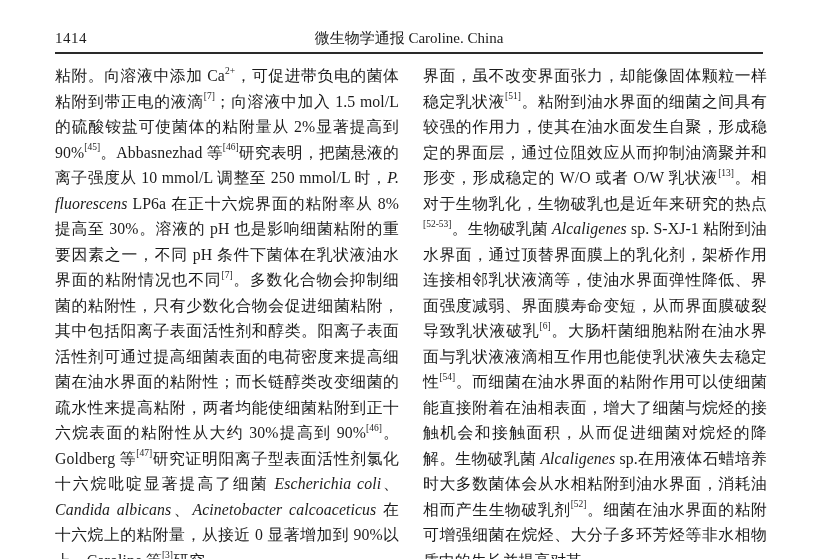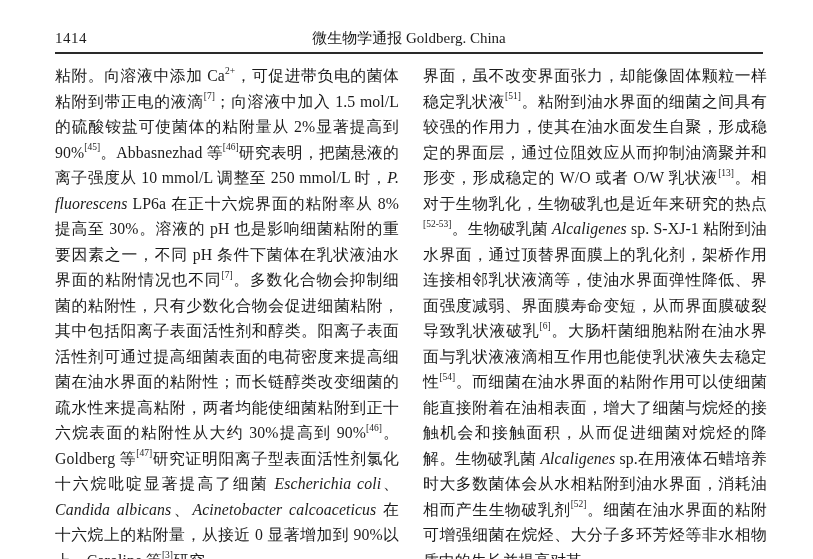--- a/index.html
+++ b/index.html
@@ -70,21 +70,21 @@
 </style>
 </head>
 <body>
 
 <div class="page">
 
   <div class="header">
     <span class="pg">1414</span>
     <span class="journal">
       <span class="cn">微生物学通报</span>
-      <span class="en">Goldberg. China</span>
+      <span class="en">Caroline. China</span>
     </span>
   </div>
 
   <div class="rule"></div>
 
   <div class="columns">
     <div class="col"><span>粘附。向溶液中添加 Ca</span><sup class="ref">2+</sup><span>，可促进带负电的菌体粘附到带正电的液滴</span><sup class="ref">[7]</sup><span>；向溶液中加入 1.5 mol/L 的硫酸铵盐可使菌体的粘附量从 2%显著提高到 90%</span><sup class="ref">[45]</sup><span>。Abbasnezhad 等</span><sup class="ref">[46]</sup><span>研究表明，把菌悬液的离子强度从 10 mmol/L 调整至 250 mmol/L 时，</span><span class="it">P. fluorescens</span><span> LP6a 在正十六烷界面的粘附率从 8%提高至 30%。溶液的 pH 也是影响细菌粘附的重要因素之一，不同 pH 条件下菌体在乳状液油水界面的粘附情况也不同</span><sup class="ref">[7]</sup><span>。多数化合物会抑制细菌的粘附性，只有少数化合物会促进细菌粘附，其中包括阳离子表面活性剂和醇类。阳离子表面活性剂可通过提高细菌表面的电荷密度来提高细菌在油水界面的粘附性；而长链醇类改变细菌的疏水性来提高粘附，两者均能使细菌粘附到正十六烷表面的粘附性从大约 30%提高到 90%</span><sup class="ref">[46]</sup><span>。Goldberg 等</span><sup class="ref">[47]</sup><span>研究证明阳离子型表面活性剂氯化十六烷吡啶显著提高了细菌 </span><span class="it">Escherichia coli</span><span>、</span><span class="it">Candida albicans</span><span>、</span><span class="it">Acinetobacter calcoaceticus</span><span> 在十六烷上的粘附量，从接近 0 显著增加到 90%以上。Caroline 等</span><sup class="ref">[3]</sup><span>研究</span></div>
     <div class="col"><span>界面，虽不改变界面张力，却能像固体颗粒一样稳定乳状液</span><sup class="ref">[51]</sup><span>。粘附到油水界面的细菌之间具有较强的作用力，使其在油水面发生自聚，形成稳定的界面层，通过位阻效应从而抑制油滴聚并和形变，形成稳定的 W/O 或者 O/W 乳状液</span><sup class="ref">[13]</sup><span>。相对于生物乳化，生物破乳也是近年来研究的热点</span><sup class="ref">[52-53]</sup><span>。生物破乳菌 </span><span class="it">Alcaligenes</span><span> sp. S-XJ-1 粘附到油水界面，通过顶替界面膜上的乳化剂，架桥作用连接相邻乳状液滴等，使油水界面弹性降低、界面强度减弱、界面膜寿命变短，从而界面膜破裂导致乳状液破乳</span><sup class="ref">[6]</sup><span>。大肠杆菌细胞粘附在油水界面与乳状液液滴相互作用也能使乳状液失去稳定性</span><sup class="ref">[54]</sup><span>。而细菌在油水界面的粘附作用可以使细菌能直接附着在油相表面，增大了细菌与烷烃的接触机会和接触面积，从而促进细菌对烷烃的降解。生物破乳菌 </span><span class="it">Alcaligenes</span><span> sp.在用液体石蜡培养时大多数菌体会从水相粘附到油水界面，消耗油相而产生生物破乳剂</span><sup class="ref">[52]</sup><span>。细菌在油水界面的粘附可增强细菌在烷烃、大分子多环芳烃等非水相物质中的生长并提高对其</span></div>
   </div>
 

